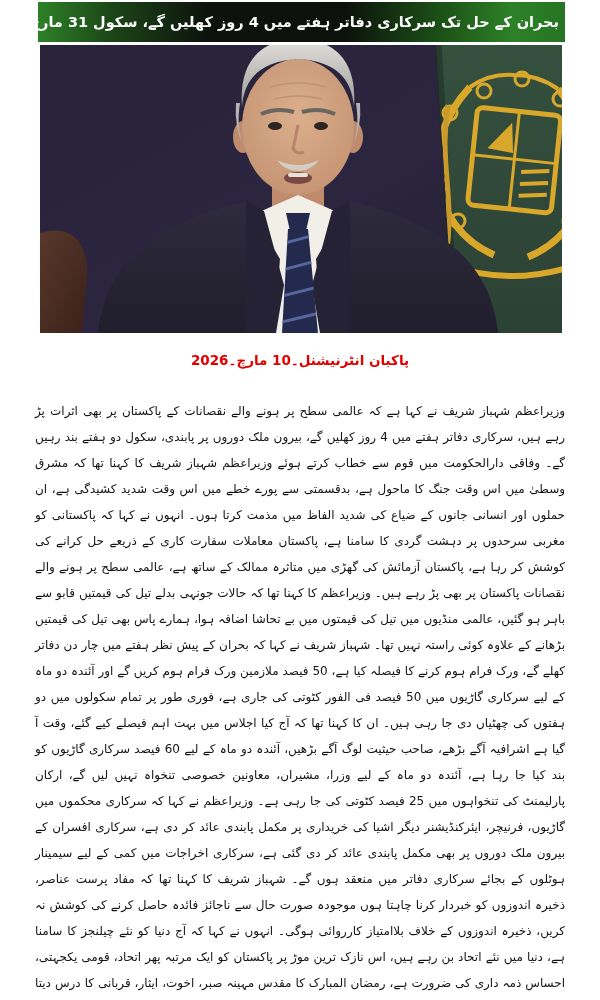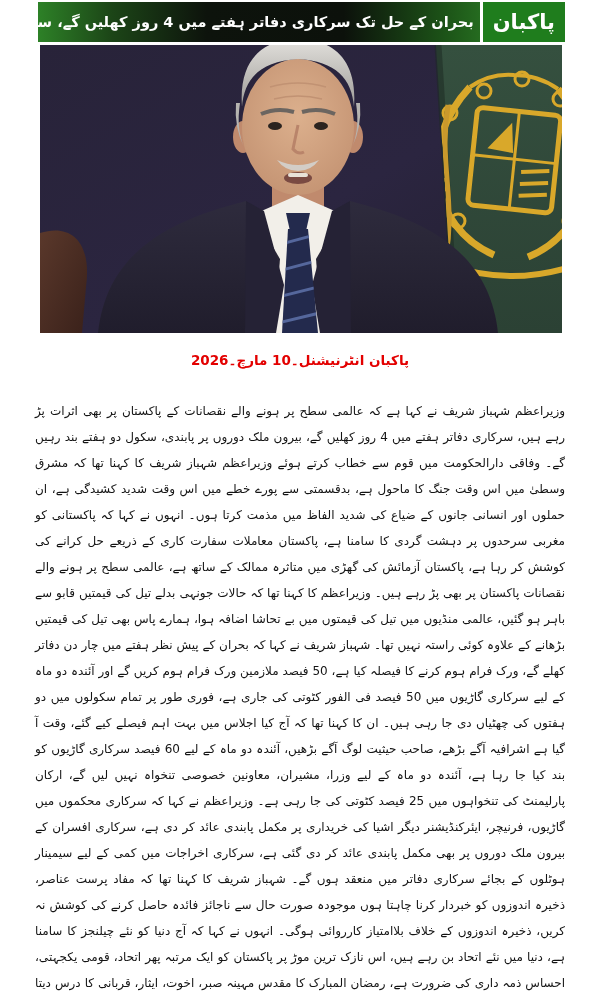--- a/index.html
+++ b/index.html
@@ -43,21 +43,20 @@
     direction:rtl;text-align:justify;text-align-last:center;
     font-size:12px;line-height:26px;color:#141414;
   }
 </style>
 </head>
 <body>
 
 <div class="page">
 
   <header class="topbar">
-    <div class="brand">پاکبان</div>
     <div class="headline">بحران کے حل تک سرکاری دفاتر ہفتے میں 4 روز کھلیں گے، سکول 31 مارچ تک بند رہیں گے۔ وزیراعظم</div>
   </header>
 
   <figure class="photo">
     <svg width="522" height="288" viewBox="0 0 522 288">
       <defs>
         <linearGradient id="bgGrad" x1="0" y1="0" x2="1" y2="1">
           <stop offset="0" stop-color="#282339"></stop>
           <stop offset="0.55" stop-color="#2b2540"></stop>
           <stop offset="1" stop-color="#221f2e"></stop>

